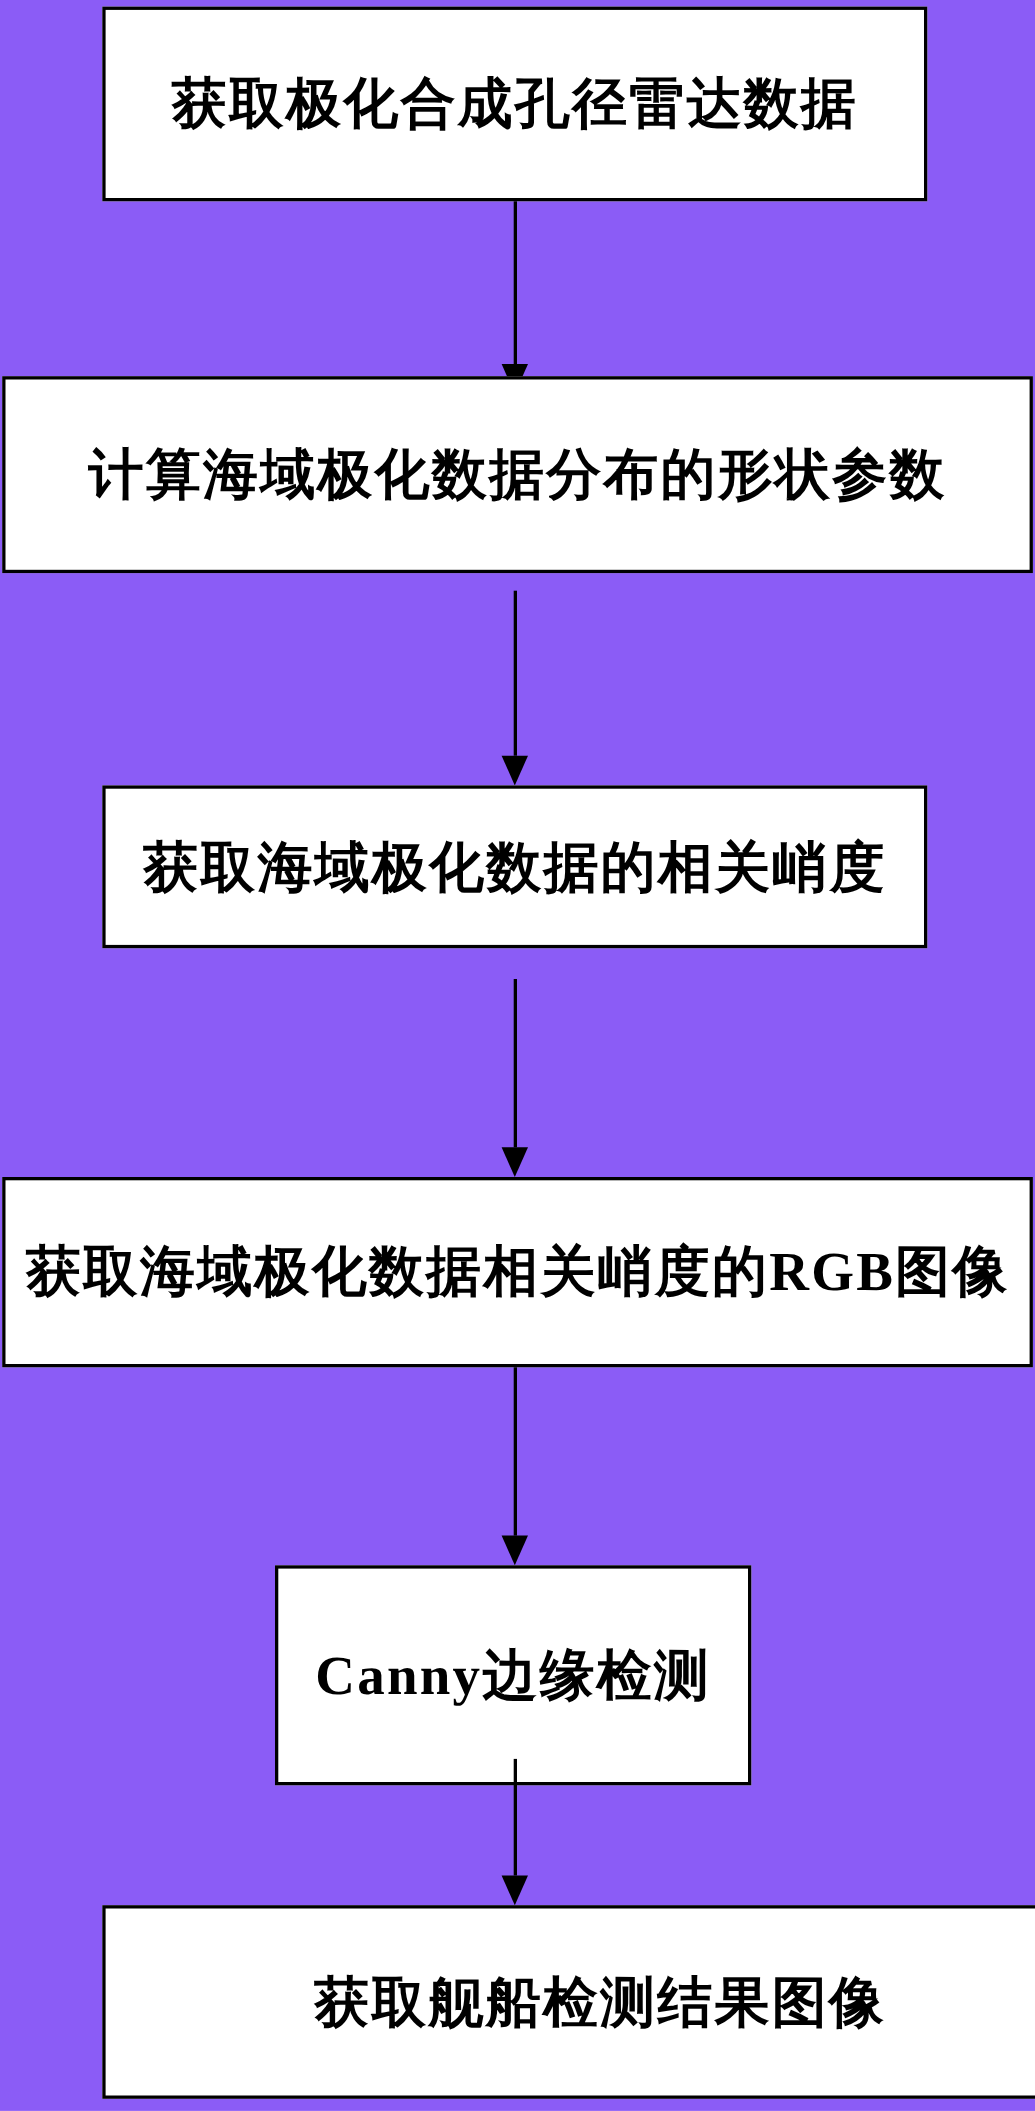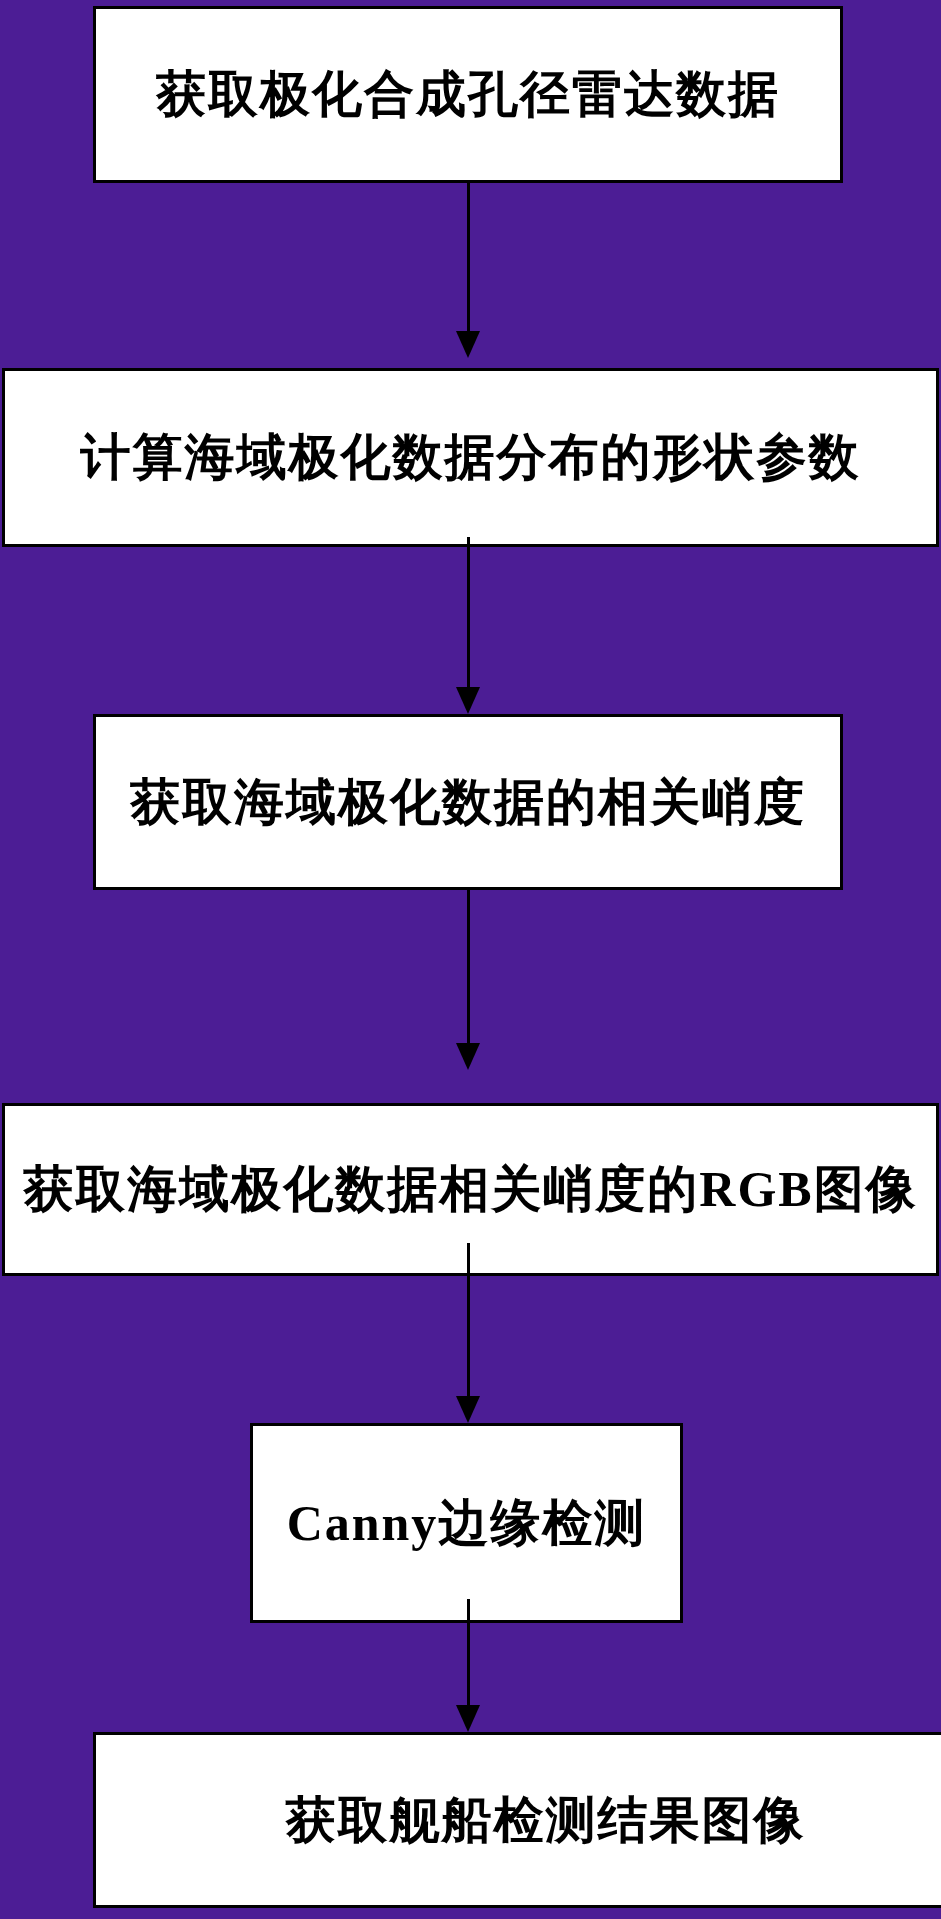--- a/index.html
+++ b/index.html
@@ -4,44 +4,44 @@
 <style>
   html, body {
     margin: 0;
     padding: 0;
     background: #ffffff;
   }
   #canvas {
     position: relative;
     width: 941px;
     height: 1919px;
-    background: #4c1d95;
+    background: #8b5cf6;
     overflow: hidden;
   }
   .node {
     position: absolute;
     box-sizing: border-box;
     border: 3px solid #000000;
     background: #ffffff;
     display: flex;
     align-items: center;
     justify-content: center;
     text-align: center;
     color: #000000;
     font-family: "Liberation Serif", "DejaVu Serif", serif;
     font-weight: bold;
     font-size: 50px;
     letter-spacing: 2px;
     line-height: 1.1;
     white-space: nowrap;
   }
   #node-1 { left: 93px;  top: 6px;    width: 750px; height: 177px; }
-  #node-2 { left: 2px;   top: 368px;  width: 937px; height: 179px; }
-  #node-3 { left: 93px;  top: 714px;  width: 750px; height: 176px; }
-  #node-4 { left: 2px;   top: 1070px; width: 937px; height: 173px; margin-top: 33px; }
+  #node-2 { left: 2px;   top: 342px;  width: 937px; height: 179px; }
+  #node-3 { left: 93px;  top: 714px;  width: 750px; height: 148px; }
+  #node-4 { left: 2px;   top: 1070px; width: 937px; height: 173px; }
   #node-5 { left: 250px; top: 1423px; width: 433px; height: 200px; }
   #node-6 { left: 93px;  top: 1732px; width: 905px; height: 176px; }
 
   .arrow {
     position: absolute;
     left: 456px;            
     width: 24px;
     display: flex;
     flex-direction: column;
     align-items: center;

